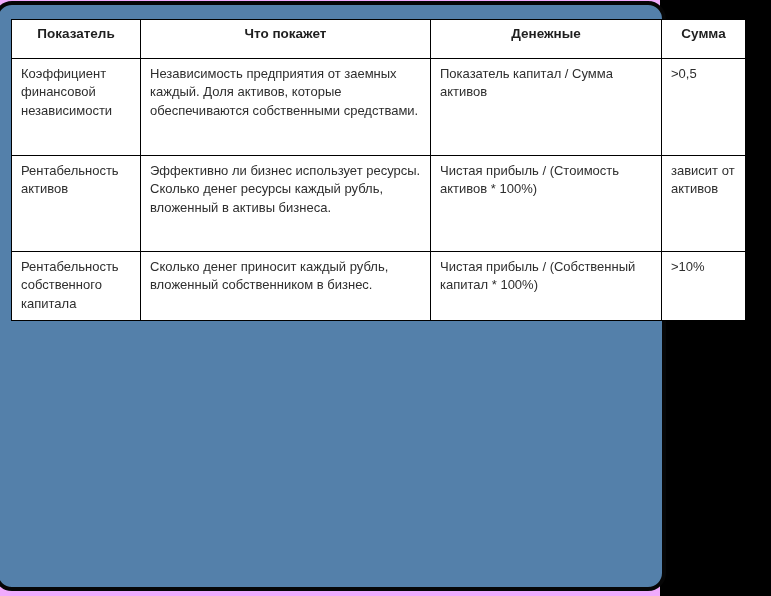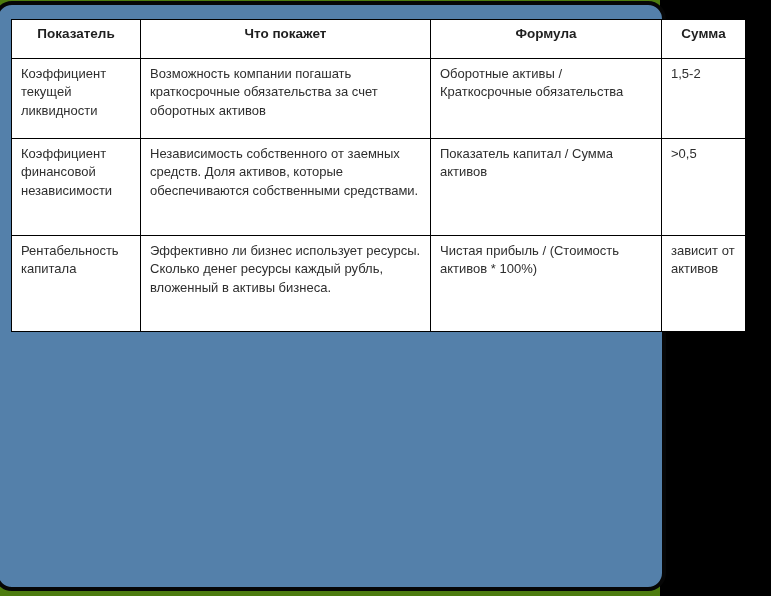--- a/index.html
+++ b/index.html
@@ -8,21 +8,21 @@
     width: 771px;
     height: 596px;
     background: #000000;
     overflow: hidden;
     font-family: "Liberation Sans", sans-serif;
   }
   .canvas {
     position: relative;
     width: 660px;
     height: 596px;
-    background: #4d7c0f;
+    background: #f0abfc;
   }
   
   .panel {
     position: absolute;
     left: -6px;
     right: -6px;
     top: 1px;
     bottom: 5px;
     background: #5480aa;
     border: 4px solid #060606;
@@ -81,40 +81,40 @@
         <colgroup>
           <col class="c-indicator">
           <col class="c-shows">
           <col class="c-formula">
           <col class="c-norm">
         </colgroup>
         <thead>
           <tr class="rh-head">
             <th>Показатель</th>
             <th>Что покажет</th>
-            <th>Формула</th>
+            <th>Денежные</th>
             <th>Сумма</th>
           </tr>
         </thead>
         <tbody>
-          <tr class="rh-0">
-            <td>Коэффициент текущей ликвидности</td>
-            <td>Возможность компании погашать краткосрочные обязательства за счет оборотных активов</td>
-            <td>Оборотные активы / Краткосрочные обязательства</td>
-            <td>1,5-2</td>
-          </tr>
           <tr class="rh-3">
             <td>Коэффициент финансовой независимости</td>
-            <td>Независимость собственного от заемных средств. Доля активов, которые обеспечиваются собственными средствами.</td>
+            <td>Независимость предприятия от заемных каждый. Доля активов, которые обеспечиваются собственными средствами.</td>
             <td>Показатель капитал / Сумма активов</td>
             <td>&gt;0,5</td>
           </tr>
           <tr class="rh-4">
-            <td>Рентабельность капитала</td>
+            <td>Рентабельность активов</td>
             <td>Эффективно ли бизнес использует ресурсы. Сколько денег ресурсы каждый рубль, вложенный в активы бизнеса.</td>
             <td>Чистая прибыль / (Стоимость активов * 100%)</td>
             <td>зависит от активов</td>
+          </tr>
+          <tr class="rh-5">
+            <td>Рентабельность собственного капитала</td>
+            <td>Сколько денег приносит каждый рубль, вложенный собственником в бизнес.</td>
+            <td>Чистая прибыль / (Собственный капитал * 100%)</td>
+            <td>&gt;10%</td>
           </tr>
         </tbody>
       </table>
     </div>
   </div>
 </div>
 
 </body></html>

